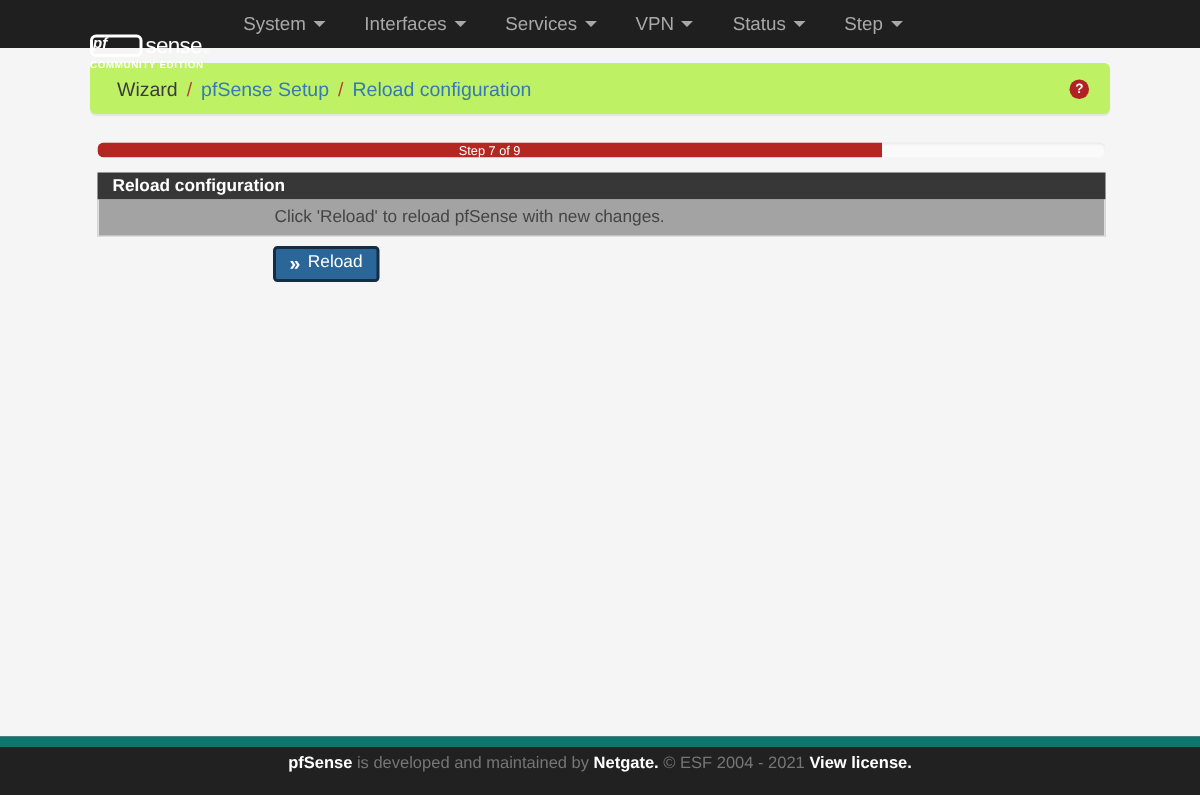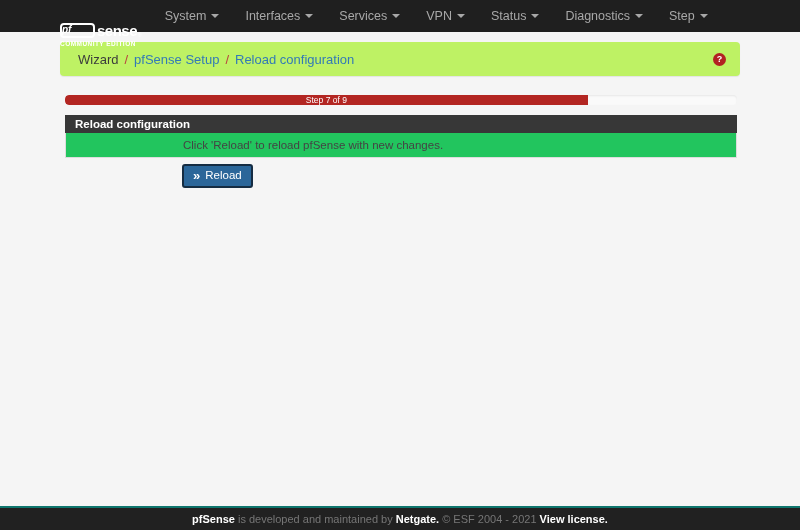--- a/index.html
+++ b/index.html
@@ -15,21 +15,21 @@
   
   .navbar { height: 32px; background: #1f1f1f; }
   .navbar-inner { height: 32px; display: flex; align-items: center; }
   .brand { display: flex; flex-direction: column; cursor: pointer; margin-right: 10px; text-decoration: none; }
   .brand-top { display: flex; align-items: flex-end; line-height: 1; }
   .pf-box {
     width: 35px; height: 15px; border: 2px solid #fff; border-radius: 4px;
     color: #fff; font-style: italic; font-weight: bold; font-size: 10px;
     display: flex; align-items: center; justify-content: flex-start; margin-right: 2px;
   }
-  .sense { color: #fff; font-weight: bold; font-size: 15px; letter-spacing: -0.5px; line-height: 1; margin-top: 37px; }
+  .sense { color: #fff; font-weight: normal; font-size: 15px; letter-spacing: -0.5px; line-height: 1; margin-top: 37px; }
   .reg { color: #fff; font-size: 5px; line-height: 1; margin-left: 1px; }
   .edition { color: #fff; font-size: 6.5px; font-weight: bold; letter-spacing: 0.45px; margin-top: 2px; white-space: nowrap; }
   .nav-items { list-style: none; display: flex; align-items: center; height: 32px; }
   .nav-items li {
     color: #a8a8a8; font-size: 12.5px; padding: 13px 13px; height: 32px;
     display: flex; align-items: center; cursor: pointer; white-space: nowrap;
   }
   .caret {
     display: inline-block; width: 0; height: 0; margin-left: 5px;
     border-left: 4px solid transparent; border-right: 4px solid transparent;
@@ -62,37 +62,37 @@
   .progress-fill {
     height: 10px; background: #b32622; border-radius: 4px 0 0 4px;
     display: flex; align-items: center; justify-content: center;
   }
   .progress-fill span { color: #fff; font-size: 8.5px; line-height: 10px; white-space: nowrap; }
 
   .panel { margin-top: 10px; }
   .panel-header { background: #373737; height: 18px; display: flex; align-items: center; padding: 0 10px; }
   .panel-header h2 { color: #fff; font-size: 11.5px; font-weight: bold; }
   .panel-body {
-    background: #22c55e; border: 1px solid #ddd; border-top: none;
+    background: #a3a3a3; border: 1px solid #ddd; border-top: none;
     padding: 6px 10px 6px 117px; font-size: 11.5px; color: #444;
   }
 
   .btn-row { margin: 6px 0 0 117px; }
   .btn-primary {
     display: inline-flex; align-items: center; gap: 5px;
     background: #2b6699; border: 2px solid #152c42; border-radius: 3px;
     color: #fff; font-size: 11.5px; font-family: "Liberation Sans", sans-serif;
     padding: 3px 9px; cursor: pointer; line-height: 1.2;
   }
   .btn-primary .chevrons { font-weight: bold; font-size: 13px; line-height: 1; }
 
   
   footer {
-    position: absolute; left: 0; right: 0; bottom: 0; height: 24px;
-    background: #212121; border-top: 2px solid #0f766e;
+    position: absolute; left: 0; right: 0; bottom: 0; height: 39px;
+    background: #212121; border-top: 7px solid #0f766e;
     text-align: center; line-height: 23px; font-size: 11px;
   }
   footer span, footer a { white-space: pre-wrap; }
   .f-dim { color: #767676; }
   .f-strong { color: #fff; font-weight: bold; text-decoration: none; }
   a.f-strong { cursor: pointer; }
 </style>
 </head>
 <body>
 
@@ -120,24 +120,20 @@
       <li>
           <span>Services</span>
           <i class="caret"></i>
         </li>
       <li>
           <span>VPN</span>
           <i class="caret"></i>
         </li>
       <li>
           <span>Status</span>
-          <i class="caret"></i>
-        </li>
-      <li>
-          <span>Diagnostics</span>
           <i class="caret"></i>
         </li>
       <li>
           <span>Step</span>
           <i class="caret"></i>
         </li>
     </ul>
     <div class="nav-right">
       <a class="logout">
         

